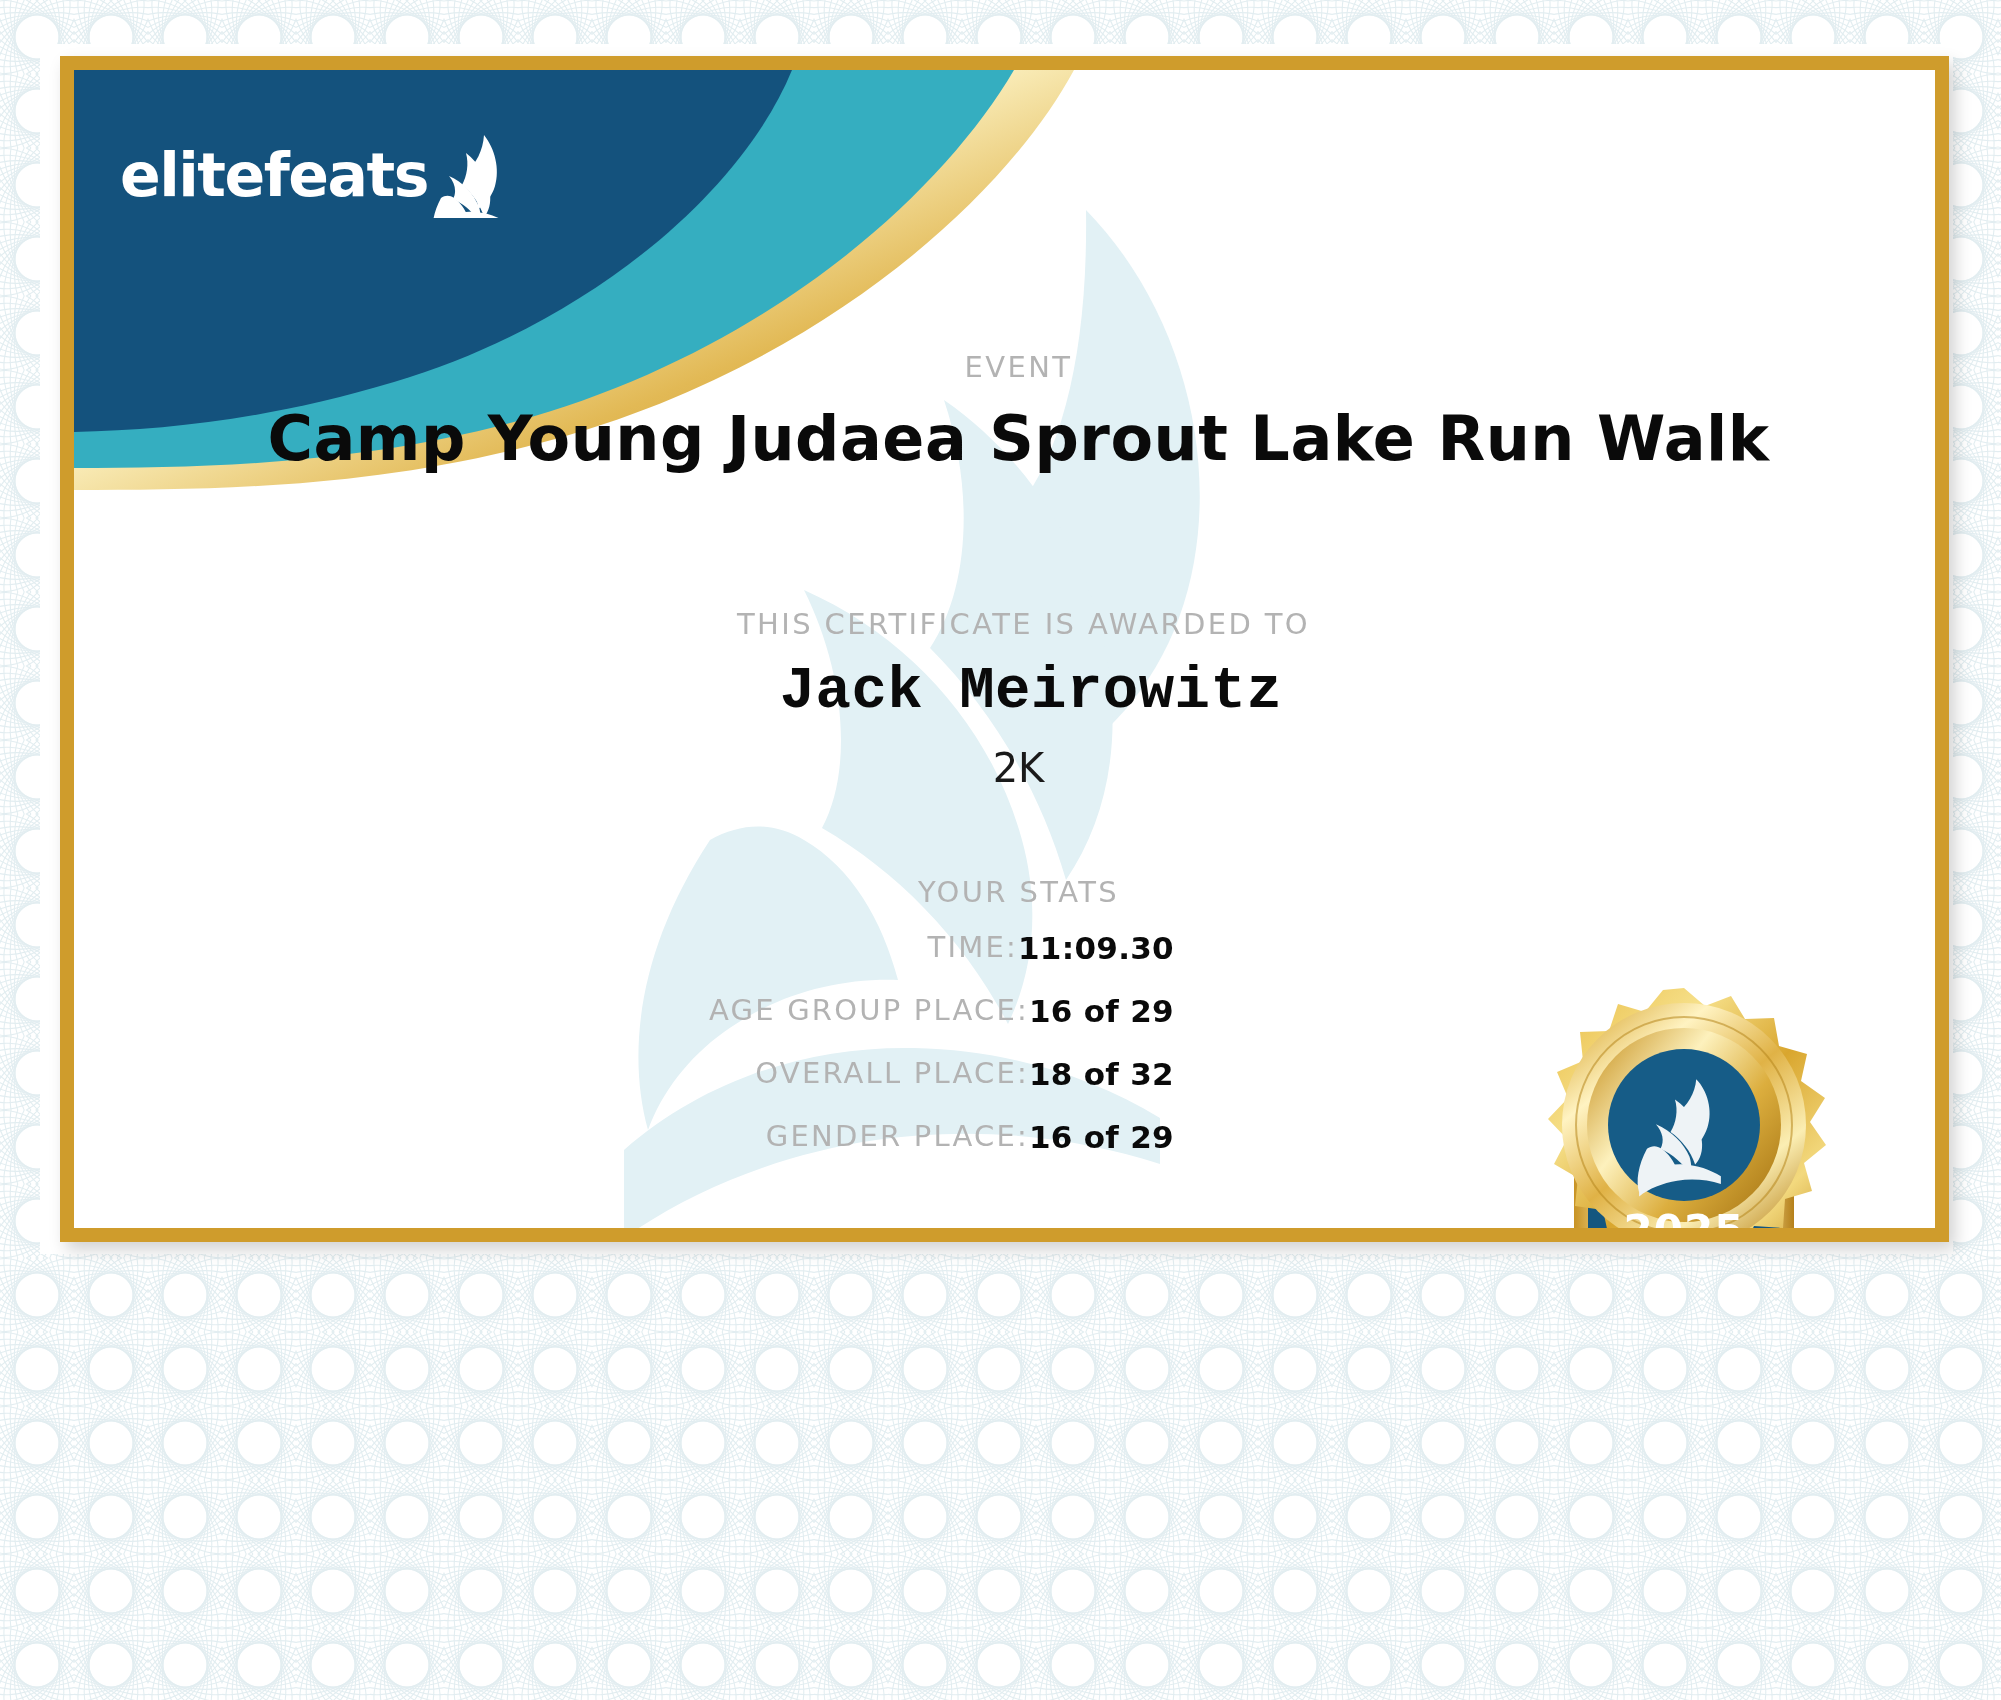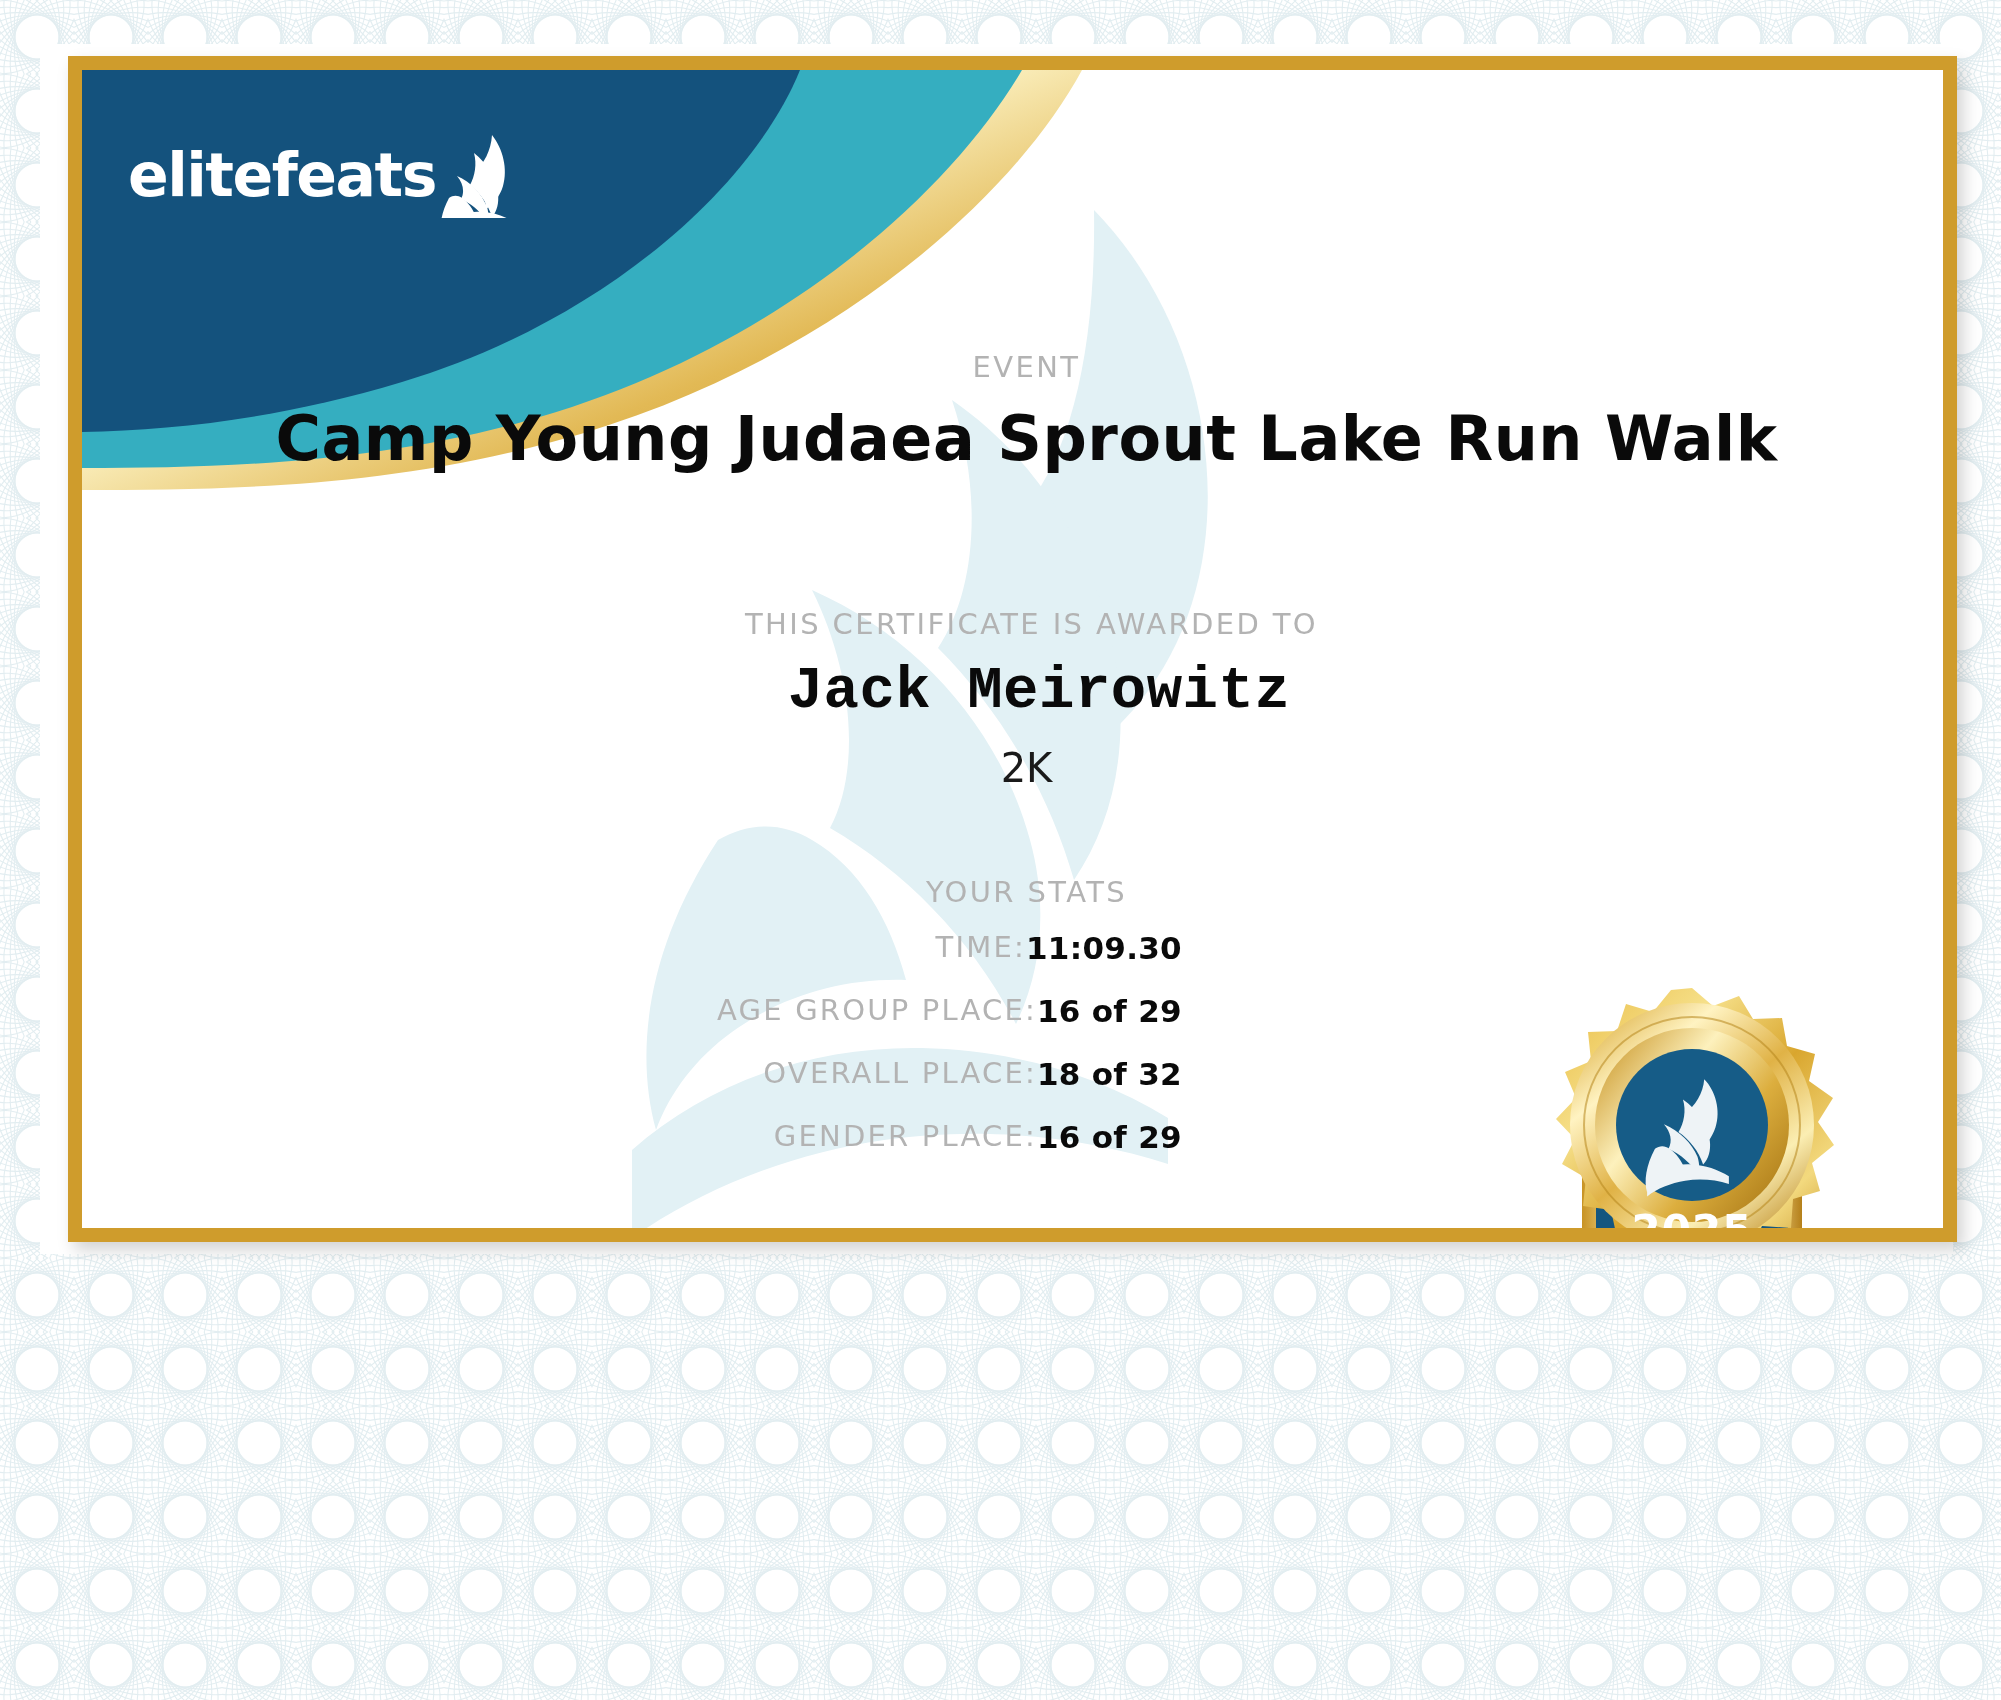--- a/index.html
+++ b/index.html
@@ -17,21 +17,21 @@
     overflow:hidden;
   }
   .guilloche{
     position:absolute;inset:0;
     opacity:.55;
   }
 
   
   #frame{
     position:absolute;
-    left:68px;top:56px;
+    left:60px;top:56px;
     width:1889px;height:1186px;
     box-sizing:border-box;
     border:14px solid #cf9c2c;
     background:#a16207;
     box-shadow:6px 8px 16px rgba(0,0,0,.18);
   }
   #frameInner{
     position:absolute;inset:0;
     overflow:hidden;
     background:#ffffff;

